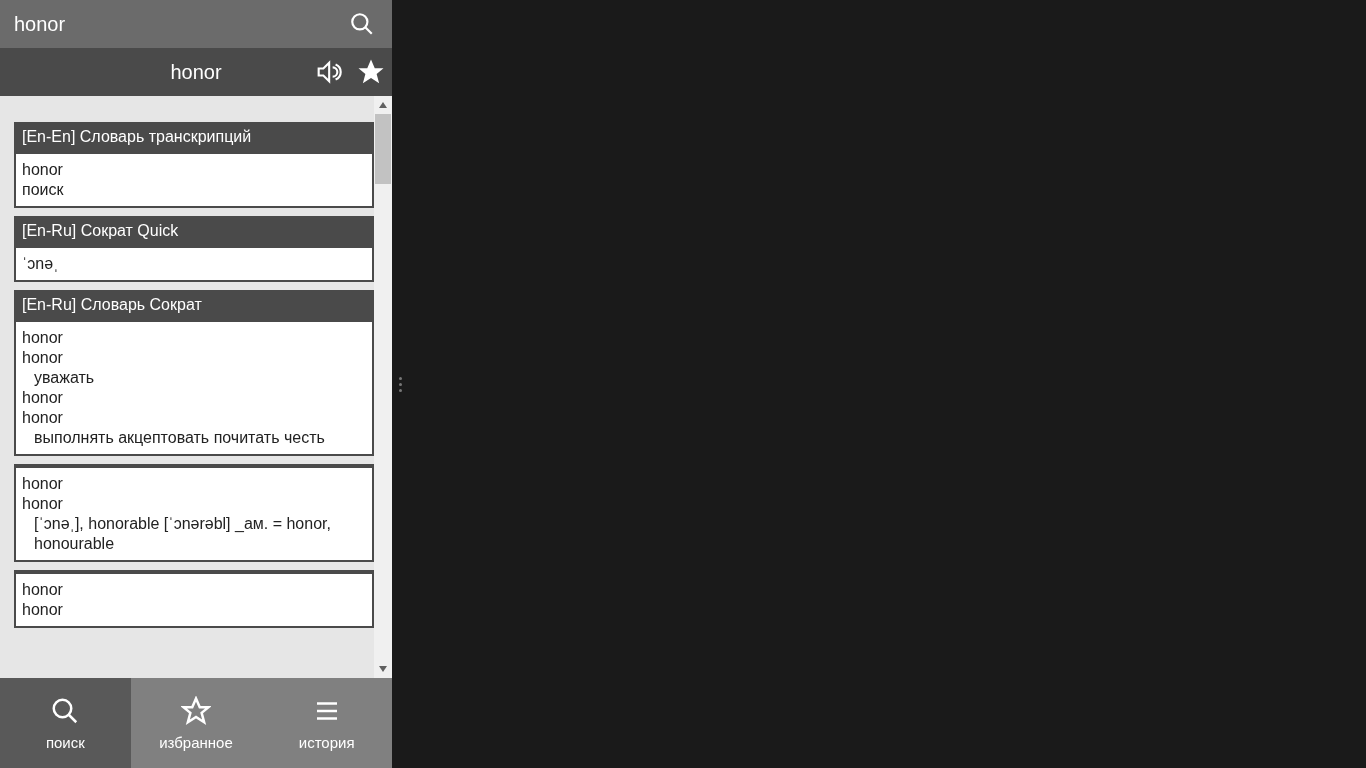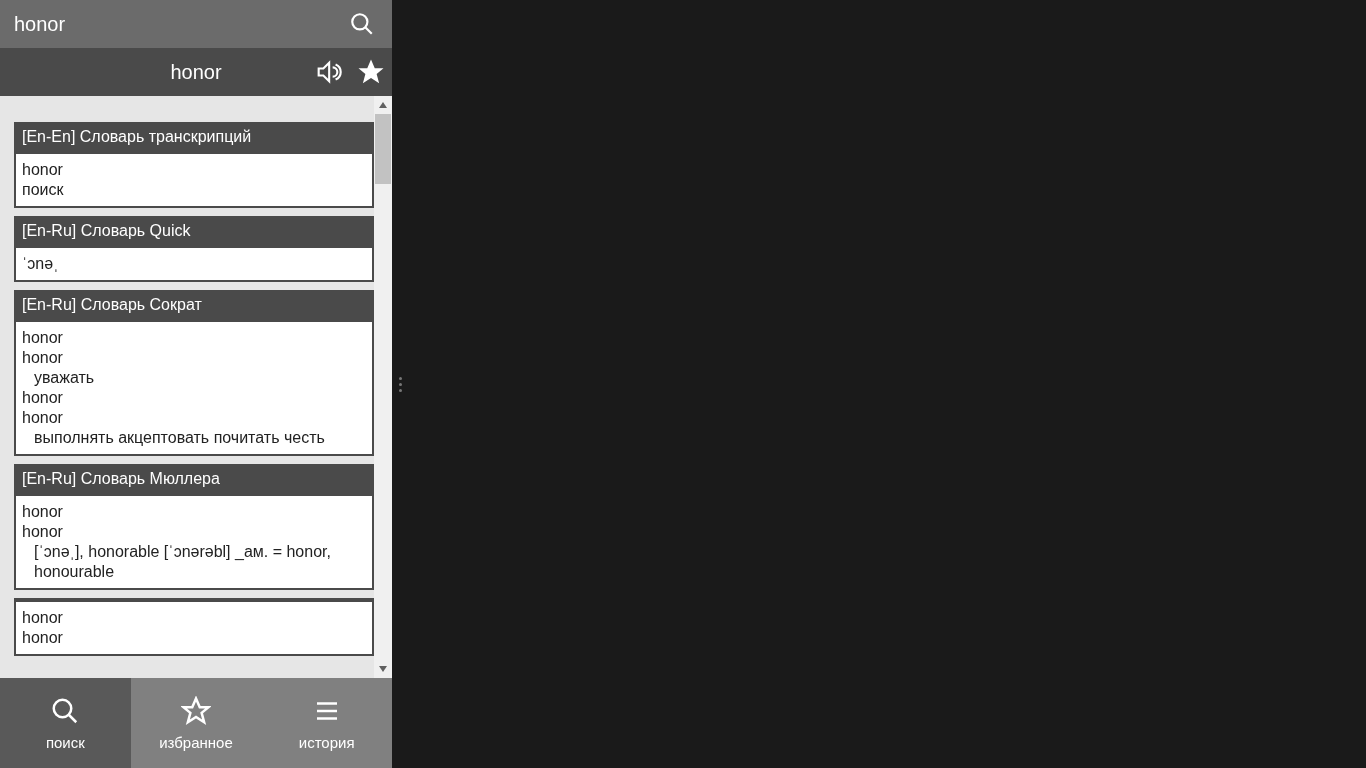--- a/index.html
+++ b/index.html
@@ -201,38 +201,37 @@
     <div class="entries-area">
       <div class="entries-scroll" id="entries-scroll">
           <div class="entry">
             <div class="entry-header">[En-En] Словарь транскрипций</div>
             <div class="entry-body">
               <div class="line">honor</div>
               <div class="line">поиск</div>
             </div>
           </div>
           <div class="entry">
-            <div class="entry-header">[En-Ru] Словарь Quick</div>
+            <div class="entry-header">[En-Ru] Сократ Quick</div>
             <div class="entry-body">
               <div class="line">ˈɔnəˌ</div>
             </div>
           </div>
           <div class="entry">
             <div class="entry-header">[En-Ru] Словарь Сократ</div>
             <div class="entry-body">
               <div class="line">honor</div>
               <div class="line">honor</div>
               <div class="line indent">уважать</div>
               <div class="line">honor</div>
               <div class="line">honor</div>
               <div class="line indent">выполнять акцептовать почитать честь</div>
             </div>
           </div>
           <div class="entry">
-            <div class="entry-header">[En-Ru] Словарь Мюллера</div>
             <div class="entry-body">
               <div class="line">honor</div>
               <div class="line">honor</div>
               <div class="line indent">[ˈɔnəˌ], honorable [ˈɔnərəbl] _ам. = honor, honourable</div>
             </div>
           </div>
           <div class="entry">
             <div class="entry-body">
               <div class="line">honor</div>
               <div class="line">honor</div>

